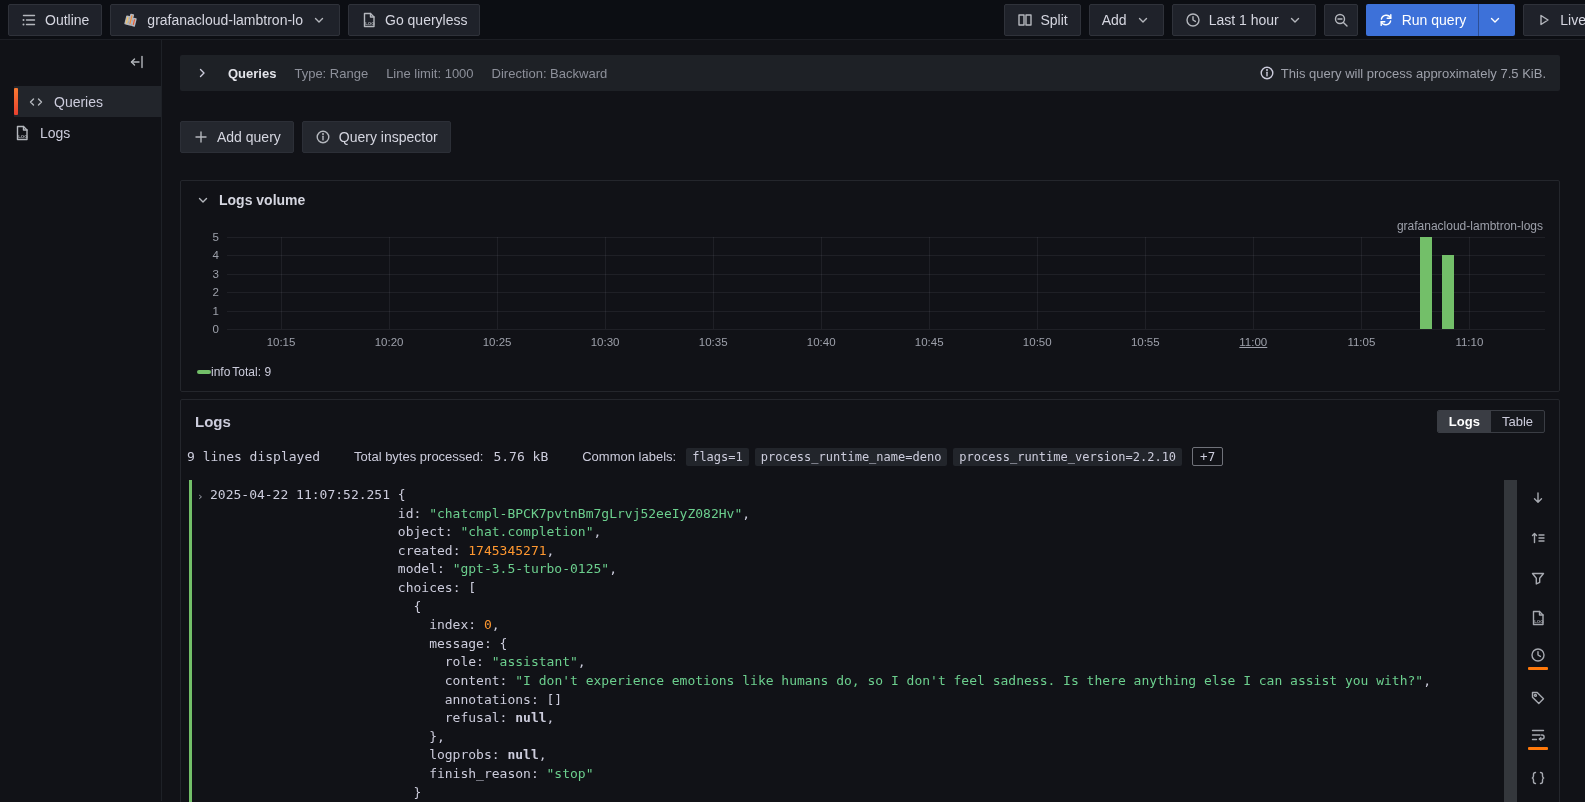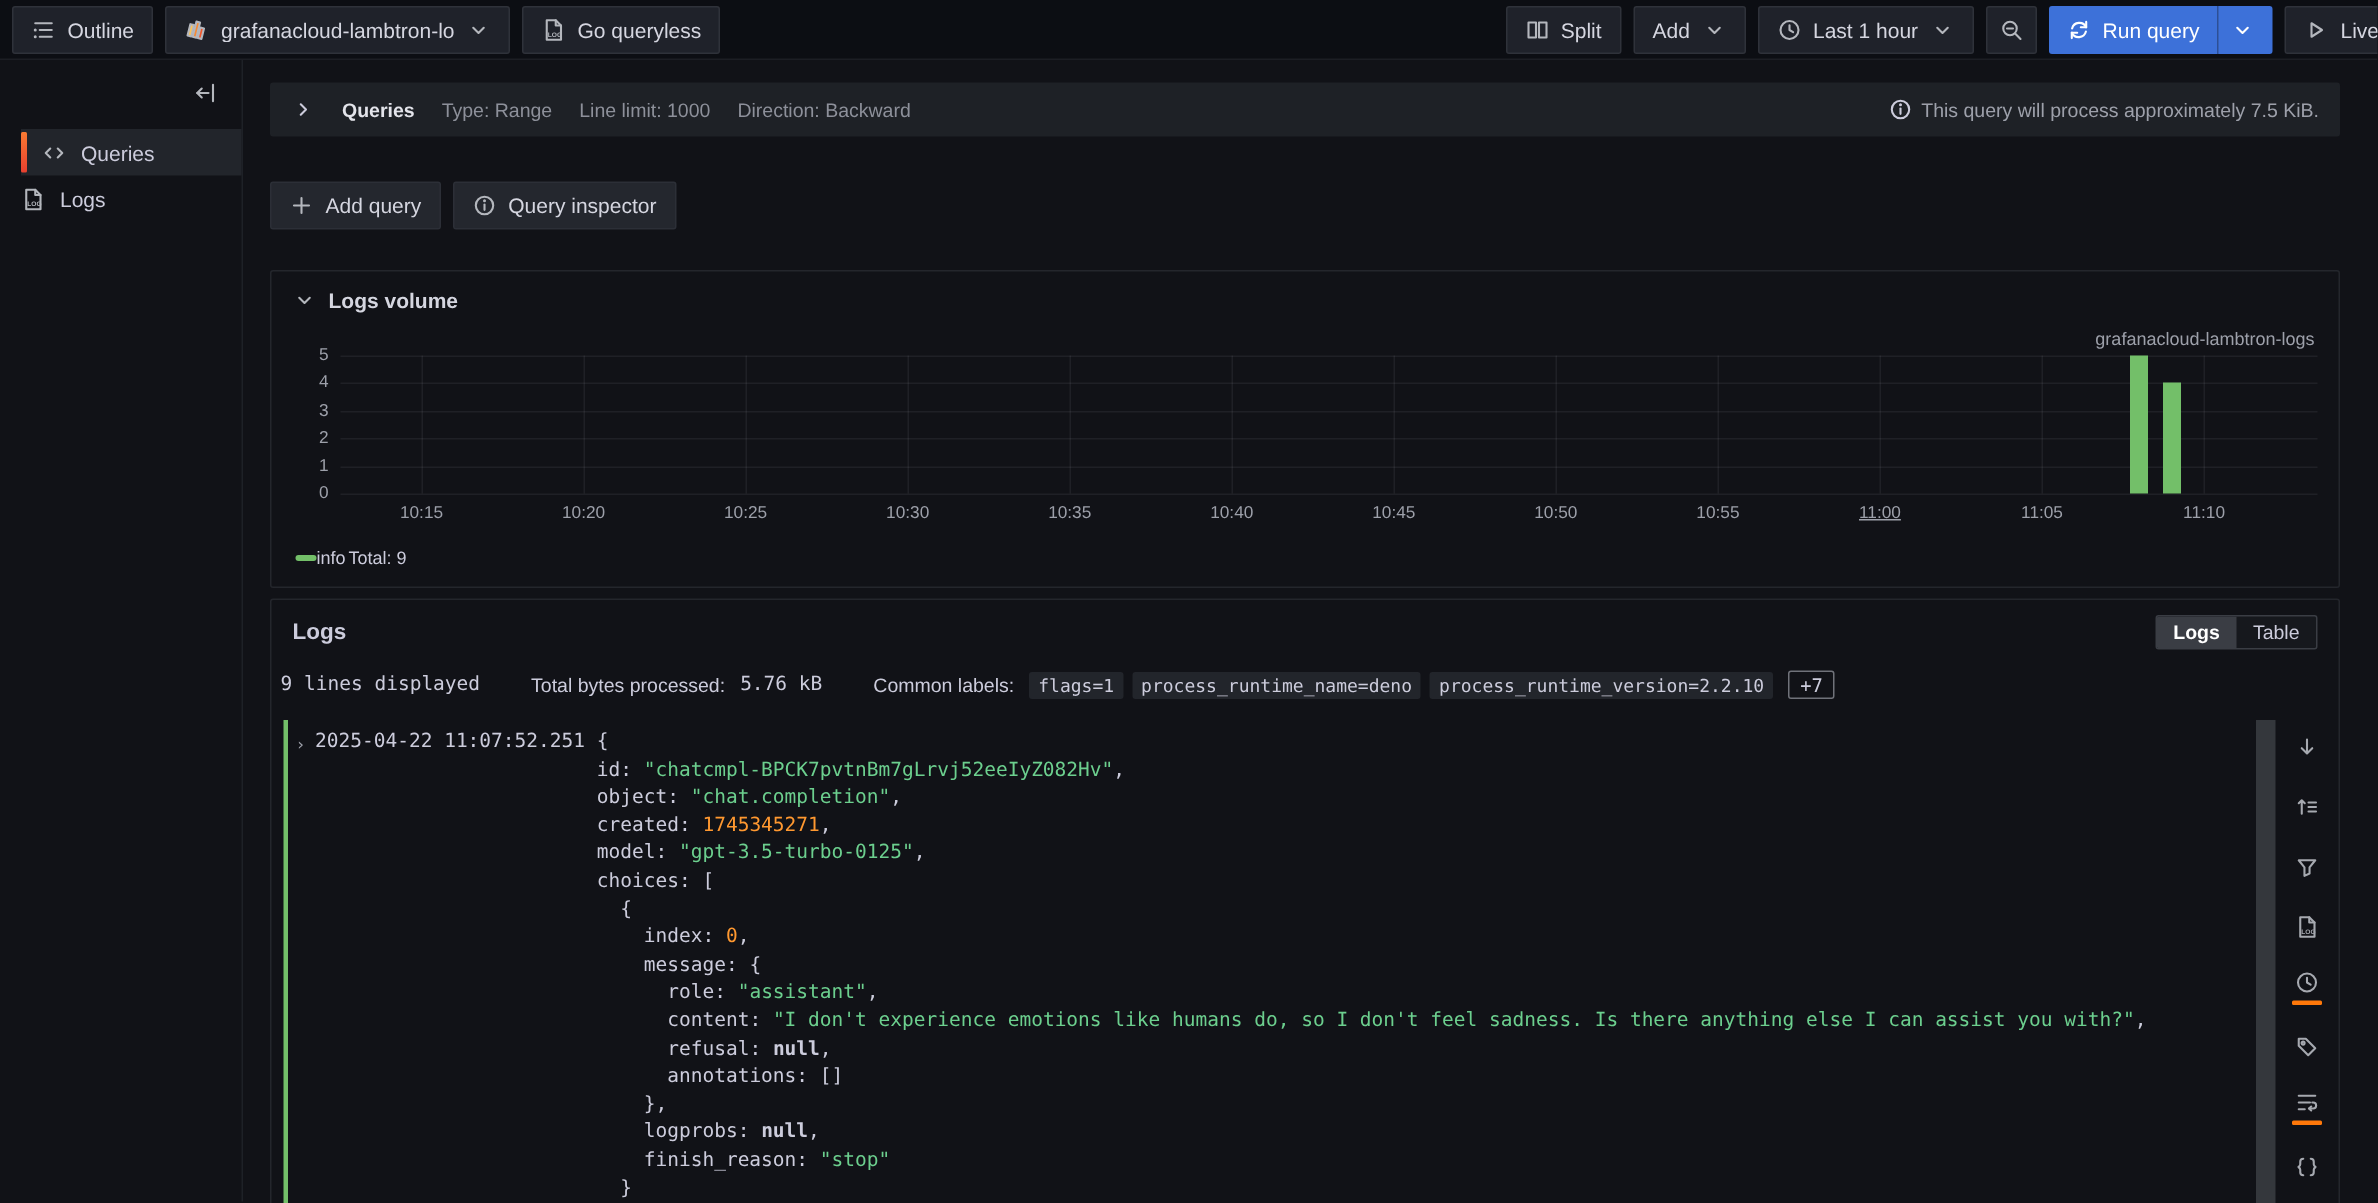--- a/index.html
+++ b/index.html
@@ -395,22 +395,22 @@
               <div class="log-line" style="padding-left: 24ch;"><span class="t-k">id</span><span class="t-p">: </span><span class="t-s">"chatcmpl-BPCK7pvtnBm7gLrvj52eeIyZ082Hv"</span><span class="t-p">,</span></div>
               <div class="log-line" style="padding-left: 24ch;"><span class="t-k">object</span><span class="t-p">: </span><span class="t-s">"chat.completion"</span><span class="t-p">,</span></div>
               <div class="log-line" style="padding-left: 24ch;"><span class="t-k">created</span><span class="t-p">: </span><span class="t-n">1745345271</span><span class="t-p">,</span></div>
               <div class="log-line" style="padding-left: 24ch;"><span class="t-k">model</span><span class="t-p">: </span><span class="t-s">"gpt-3.5-turbo-0125"</span><span class="t-p">,</span></div>
               <div class="log-line" style="padding-left: 24ch;"><span class="t-k">choices</span><span class="t-p">: [</span></div>
               <div class="log-line" style="padding-left: 26ch;"><span class="t-p">{</span></div>
               <div class="log-line" style="padding-left: 28ch;"><span class="t-k">index</span><span class="t-p">: </span><span class="t-n">0</span><span class="t-p">,</span></div>
               <div class="log-line" style="padding-left: 28ch;"><span class="t-k">message</span><span class="t-p">: {</span></div>
               <div class="log-line" style="padding-left: 30ch;"><span class="t-k">role</span><span class="t-p">: </span><span class="t-s">"assistant"</span><span class="t-p">,</span></div>
               <div class="log-line" style="padding-left: 30ch;"><span class="t-k">content</span><span class="t-p">: </span><span class="t-s">"I don't experience emotions like humans do, so I don't feel sadness. Is there anything else I can assist you with?"</span><span class="t-p">,</span></div>
+              <div class="log-line" style="padding-left: 30ch;"><span class="t-k">annotations</span><span class="t-p">: []</span></div>
               <div class="log-line" style="padding-left: 30ch;"><span class="t-k">refusal</span><span class="t-p">: </span><span class="t-u">null</span><span class="t-p">,</span></div>
-              <div class="log-line" style="padding-left: 30ch;"><span class="t-k">annotations</span><span class="t-p">: []</span></div>
               <div class="log-line" style="padding-left: 28ch;"><span class="t-p">},</span></div>
               <div class="log-line" style="padding-left: 28ch;"><span class="t-k">logprobs</span><span class="t-p">: </span><span class="t-u">null</span><span class="t-p">,</span></div>
               <div class="log-line" style="padding-left: 28ch;"><span class="t-k">finish_reason</span><span class="t-p">: </span><span class="t-s">"stop"</span></div>
               <div class="log-line" style="padding-left: 26ch;"><span class="t-p">}</span></div>
               <div class="log-line" style="padding-left: 24ch;"><span class="t-p">],</span></div>
             </div>
         </div>
       </div>
       <div class="log-scrollbar">
         <div class="scroll-thumb"></div>

